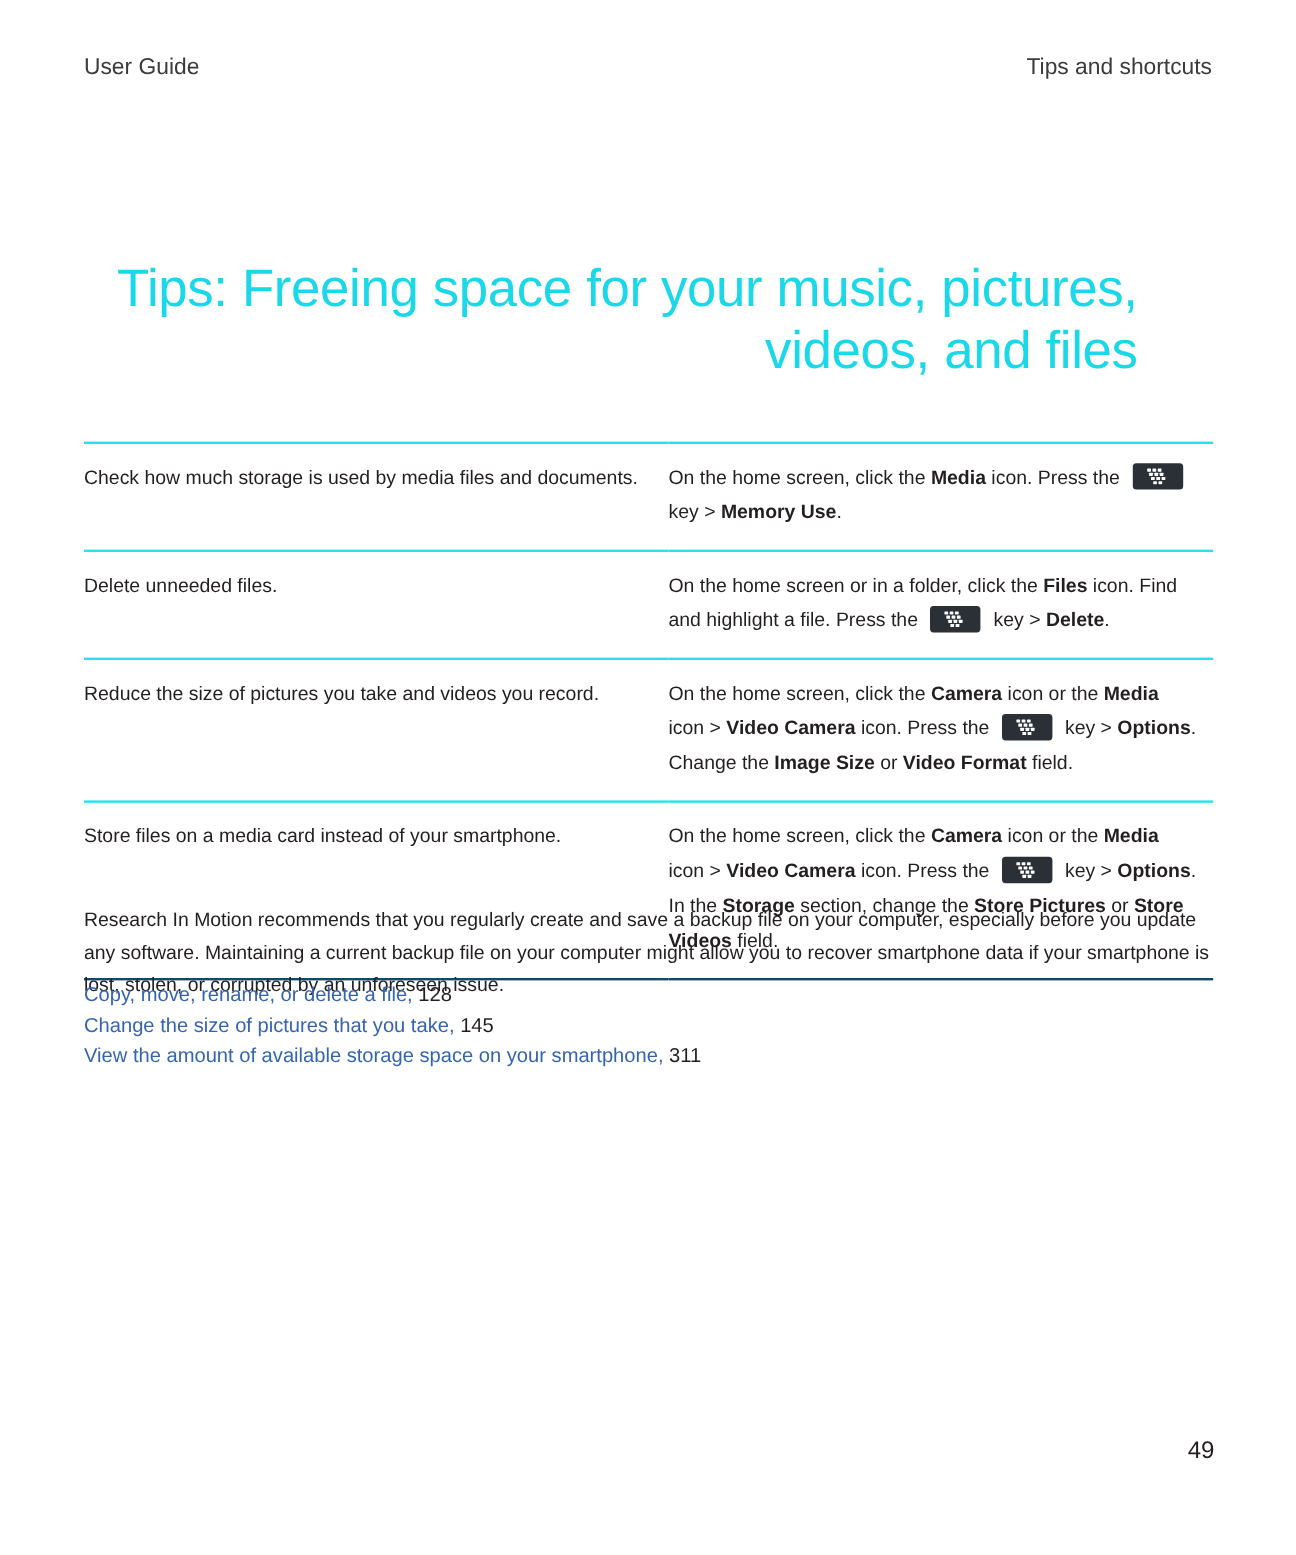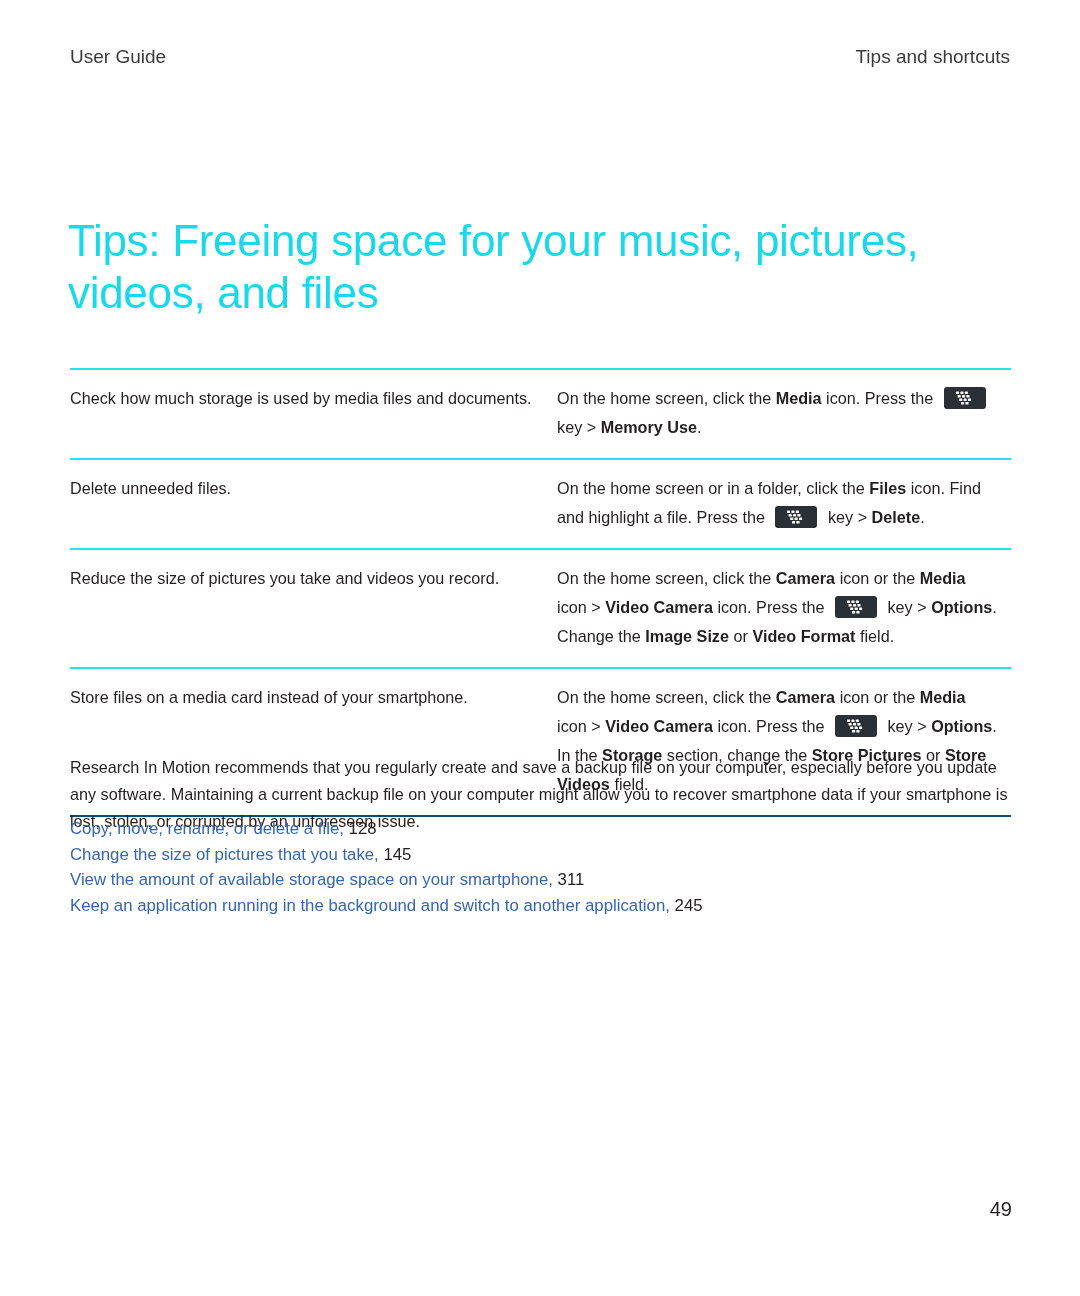--- a/index.html
+++ b/index.html
@@ -42,20 +42,21 @@
   .page-title {
     position: absolute;
     top: 186px;
     left: 68px;
     width: 880px;
     font-size: 44px;
     line-height: 52px;
     font-weight: 400;
     color: #1ad8e8;
     letter-spacing: -0.3px;
+    text-align: right;
   }
 
   
   .intro {
     position: absolute;
     top: 332px;
     left: 70px;
     width: 940px;
     font-size: 16.2px;
     line-height: 25px;
@@ -261,19 +262,18 @@
       </tbody>
   </table>
 
   <p class="closing">Research In Motion recommends that you regularly create and save a backup file on your computer, especially before you update any software. Maintaining a current backup file on your computer might allow you to recover smartphone data if your smartphone is lost, stolen, or corrupted by an unforeseen issue.</p>
 
   <div class="related">
     <div class="related-links">
         <div class="related-link"><span>Copy, move, rename, or delete a file,</span><span class="pg"> 128</span></div>
         <div class="related-link"><span>Change the size of pictures that you take,</span><span class="pg"> 145</span></div>
         <div class="related-link"><span>View the amount of available storage space on your smartphone,</span><span class="pg"> 311</span></div>
-        <div class="related-link"><span>Keep an application running in the background and switch to another application,</span><span class="pg"> 245</span></div>
       </div>
   </div>
 
   <div class="folio">49</div>
 
 </div>
 
 </body></html>

